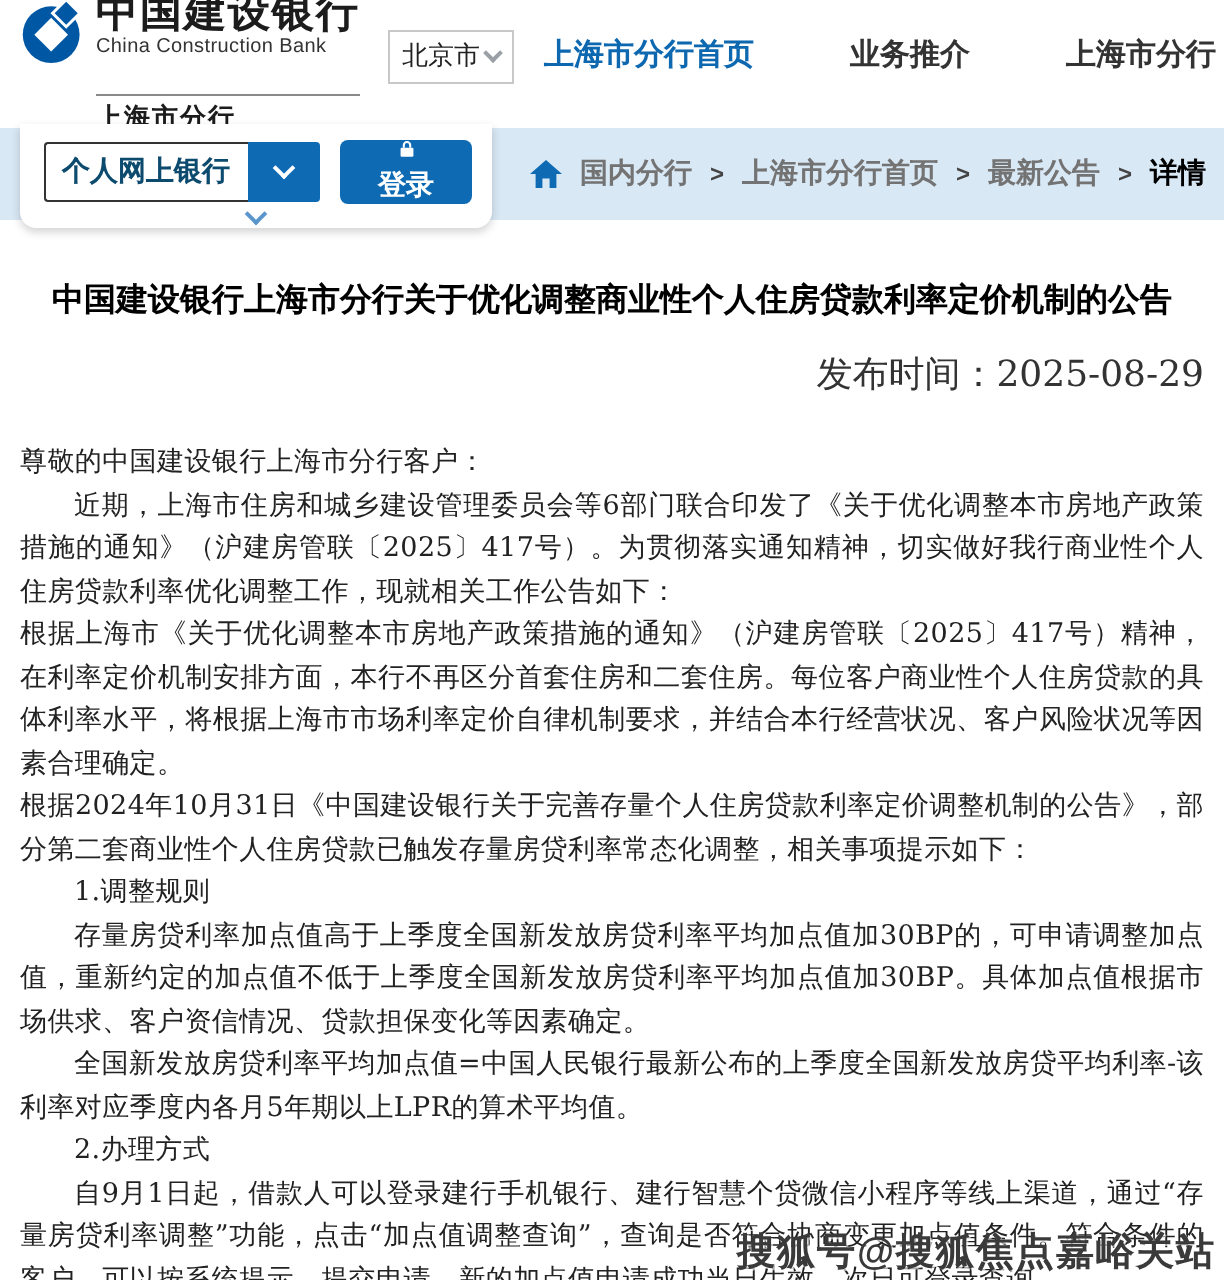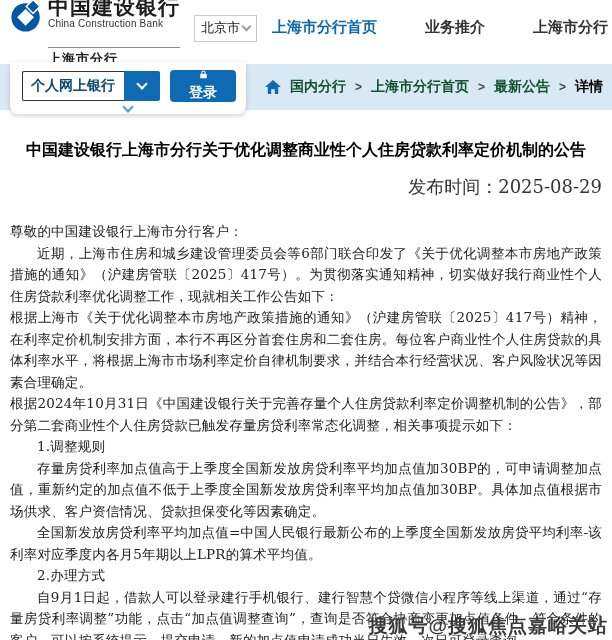--- a/index.html
+++ b/index.html
@@ -36,21 +36,21 @@
     padding:0 8px; font-size:14px; font-weight:bold; color:#0c4a6e; border-radius:2px 0 0 2px; white-space:nowrap; }
   .sel-btn { width:36px; background:#0f6ab4; display:flex; align-items:center; justify-content:center; border-radius:0 2px 2px 0; }
   .chev-white { display:inline-block; width:8px; height:8px; border-left:2px solid #fff; border-bottom:2px solid #fff; transform:rotate(-45deg); margin-top:-4px; }
   .login-btn { margin-left:10px; height:32px; width:66px; background:#0f6ab4; border:none; border-radius:4px;
     color:#fff; font-size:14px; font-weight:bold; display:flex; align-items:center; justify-content:center; gap:5px; cursor:pointer;flex-direction:column; }
   .panel-caret { position:absolute; left:50%; bottom:3px; transform:translateX(-50%) rotate(-45deg);
     width:8px; height:8px; border-left:2px solid #5a95cc; border-bottom:2px solid #5a95cc; cursor:pointer; }
 
   .breadcrumb { position:absolute; left:265px; top:0; height:46px; display:flex; align-items:center; gap:9px; }
   .home-icon { width:16px; height:14px; cursor:pointer; }
-  .crumb { font-size:14px; font-weight:bold; color:#14532d; text-decoration:none; cursor:pointer; white-space:nowrap; }
+  .crumb { font-size:14px; font-weight:bold; color:#737373; text-decoration:none; cursor:pointer; white-space:nowrap; }
   .crumb.current { color:#000000; cursor:default; }
   .crumb-sep { font-size:12px; font-weight:bold; color:#444; }
 
   
   .content { position:relative; padding:0 10px; }
   .title { margin:28px 12px 0; text-align:center; font-family:"DejaVu Serif", serif;
     font-size:16px; font-weight:bold; color:#000; line-height:24px; }
   .pubtime { margin-top:13px; text-align:right; font-family:"DejaVu Serif", serif; font-size:18px; color:#333; }
   .article { margin-top:22px; font-family:"DejaVu Serif", serif; font-size:13.5px; color:#222;
     line-height:21.5px; text-align:justify; letter-spacing:.2px; }

